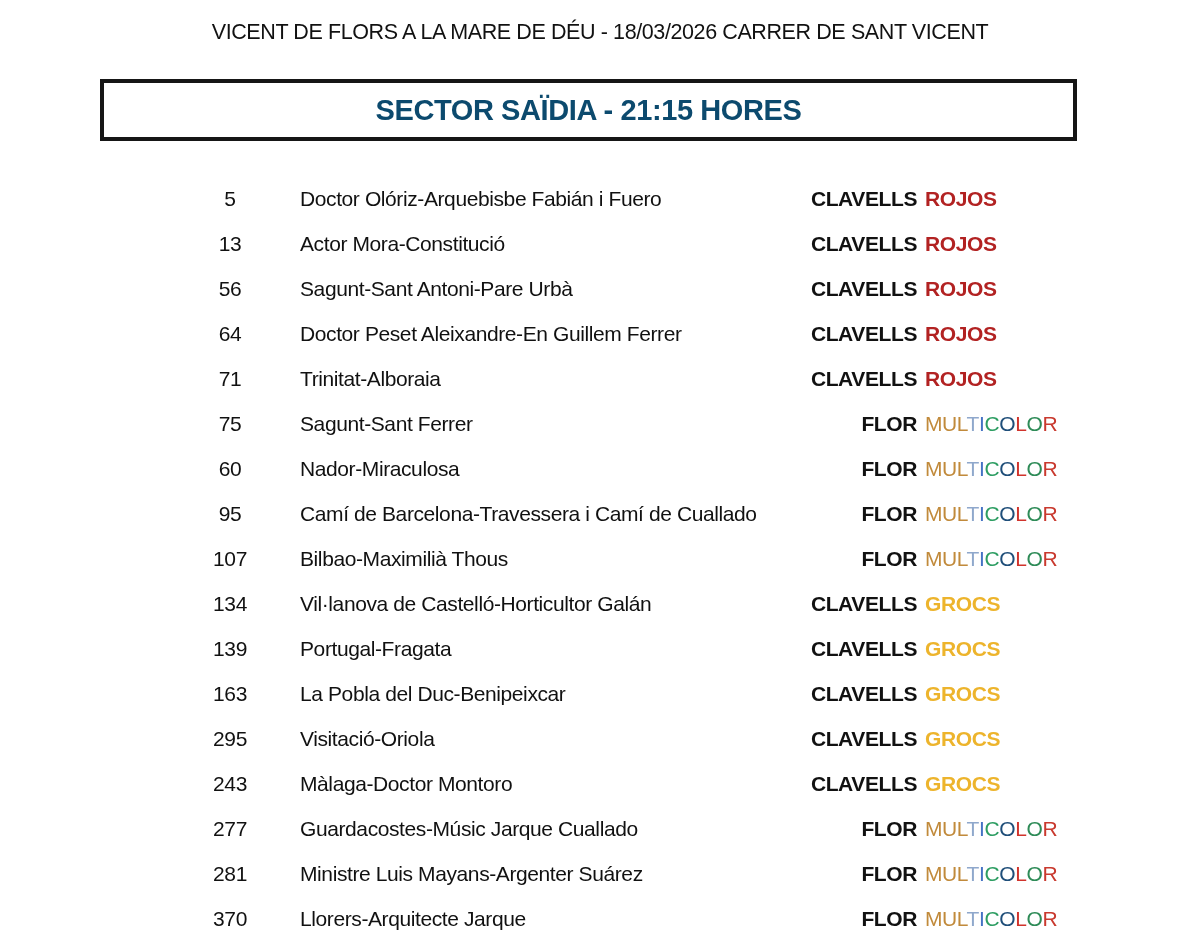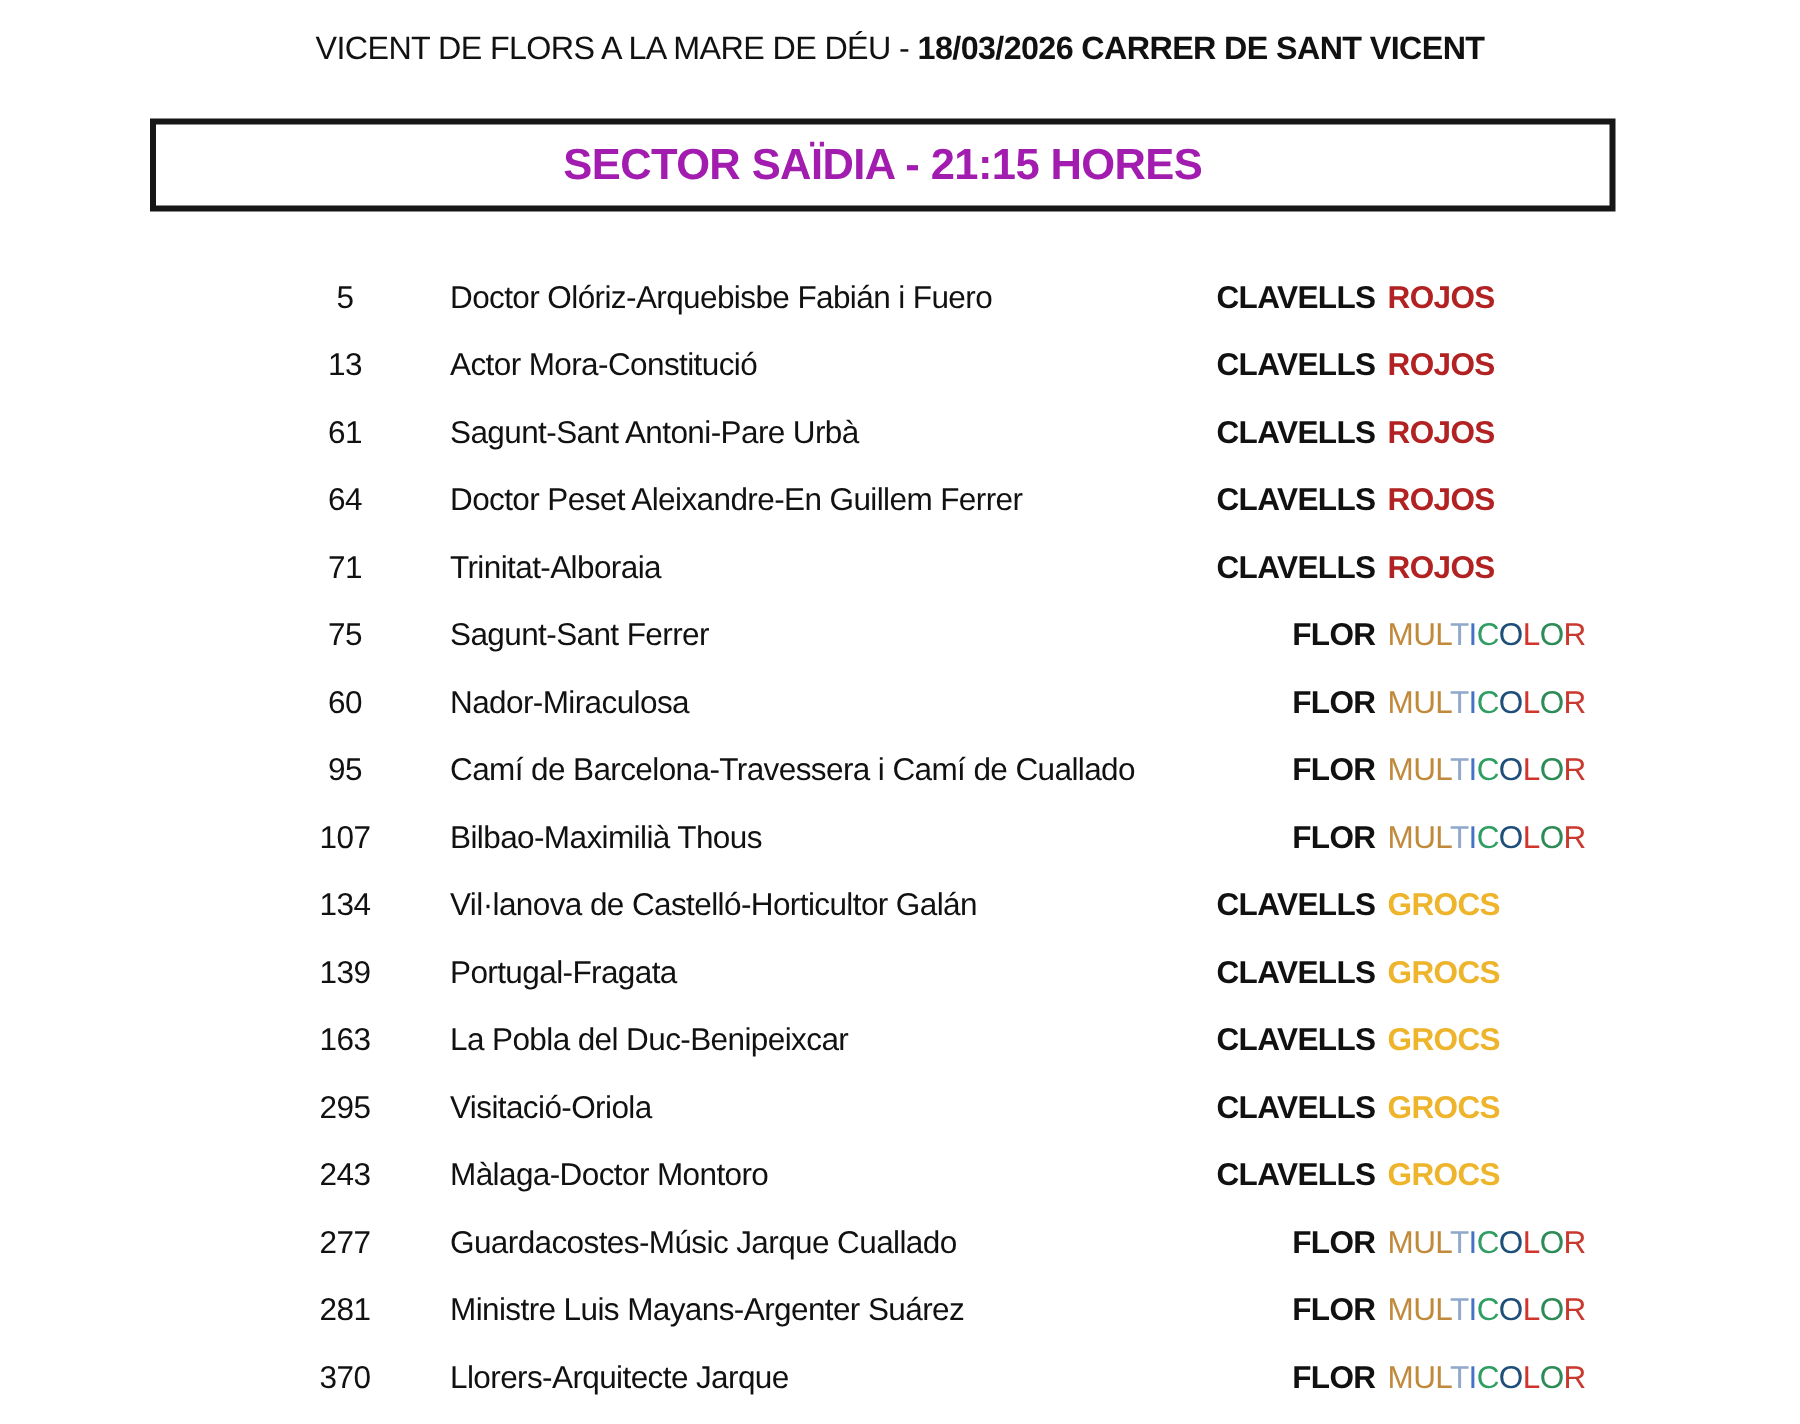--- a/index.html
+++ b/index.html
@@ -19,21 +19,21 @@
   }
   .doc-title {
     position: absolute;
     top: 20px;
     left: 0;
     width: 100%;
     text-align: center;
     font-size: 21.5px;
     white-space: nowrap;
   }
-  .doc-title .bold { font-weight: bold; text-align: center; }
+  .doc-title .bold { font-weight: normal; text-align: center; }
   .sector-box {
     position: absolute;
     top: 79px;
     left: 100px;
     width: 977px;
     height: 62px;
     border: 4px solid #161616;
     box-sizing: border-box;
     display: flex;
     align-items: center;
@@ -89,21 +89,21 @@
 </head>
 <body>
 
 <div class="page">
 
   <div class="doc-title">
     <span>VICENT DE FLORS A LA MARE DE DÉU - </span><span class="bold">18/03/2026 CARRER DE SANT VICENT</span>
   </div>
 
   <div class="sector-box">
-    <span class="sector-title" style="color: #a21caf;">SECTOR SAÏDIA - 21:15 HORES</span>
+    <span class="sector-title" style="color: #0c4a6e;">SECTOR SAÏDIA - 21:15 HORES</span>
   </div>
 
   <div class="rows">
     <div class="row">
       <span class="num">5</span>
       <span class="street">Doctor Olóriz-Arquebisbe Fabián i Fuero</span>
       <span class="flower-cell">
         <span class="flower-name">CLAVELLS</span>
         <span class="flower-color bold" style="color: rgb(178, 34, 34);">ROJOS</span>
       </span>
@@ -112,21 +112,21 @@
     <div class="row">
       <span class="num">13</span>
       <span class="street">Actor Mora-Constitució</span>
       <span class="flower-cell">
         <span class="flower-name">CLAVELLS</span>
         <span class="flower-color bold" style="color: rgb(178, 34, 34);">ROJOS</span>
       </span>
     </div>
 
     <div class="row">
-      <span class="num">61</span>
+      <span class="num">56</span>
       <span class="street">Sagunt-Sant Antoni-Pare Urbà</span>
       <span class="flower-cell">
         <span class="flower-name">CLAVELLS</span>
         <span class="flower-color bold" style="color: rgb(178, 34, 34);">ROJOS</span>
       </span>
     </div>
 
     <div class="row">
       <span class="num">64</span>
       <span class="street">Doctor Peset Aleixandre-En Guillem Ferrer</span>

